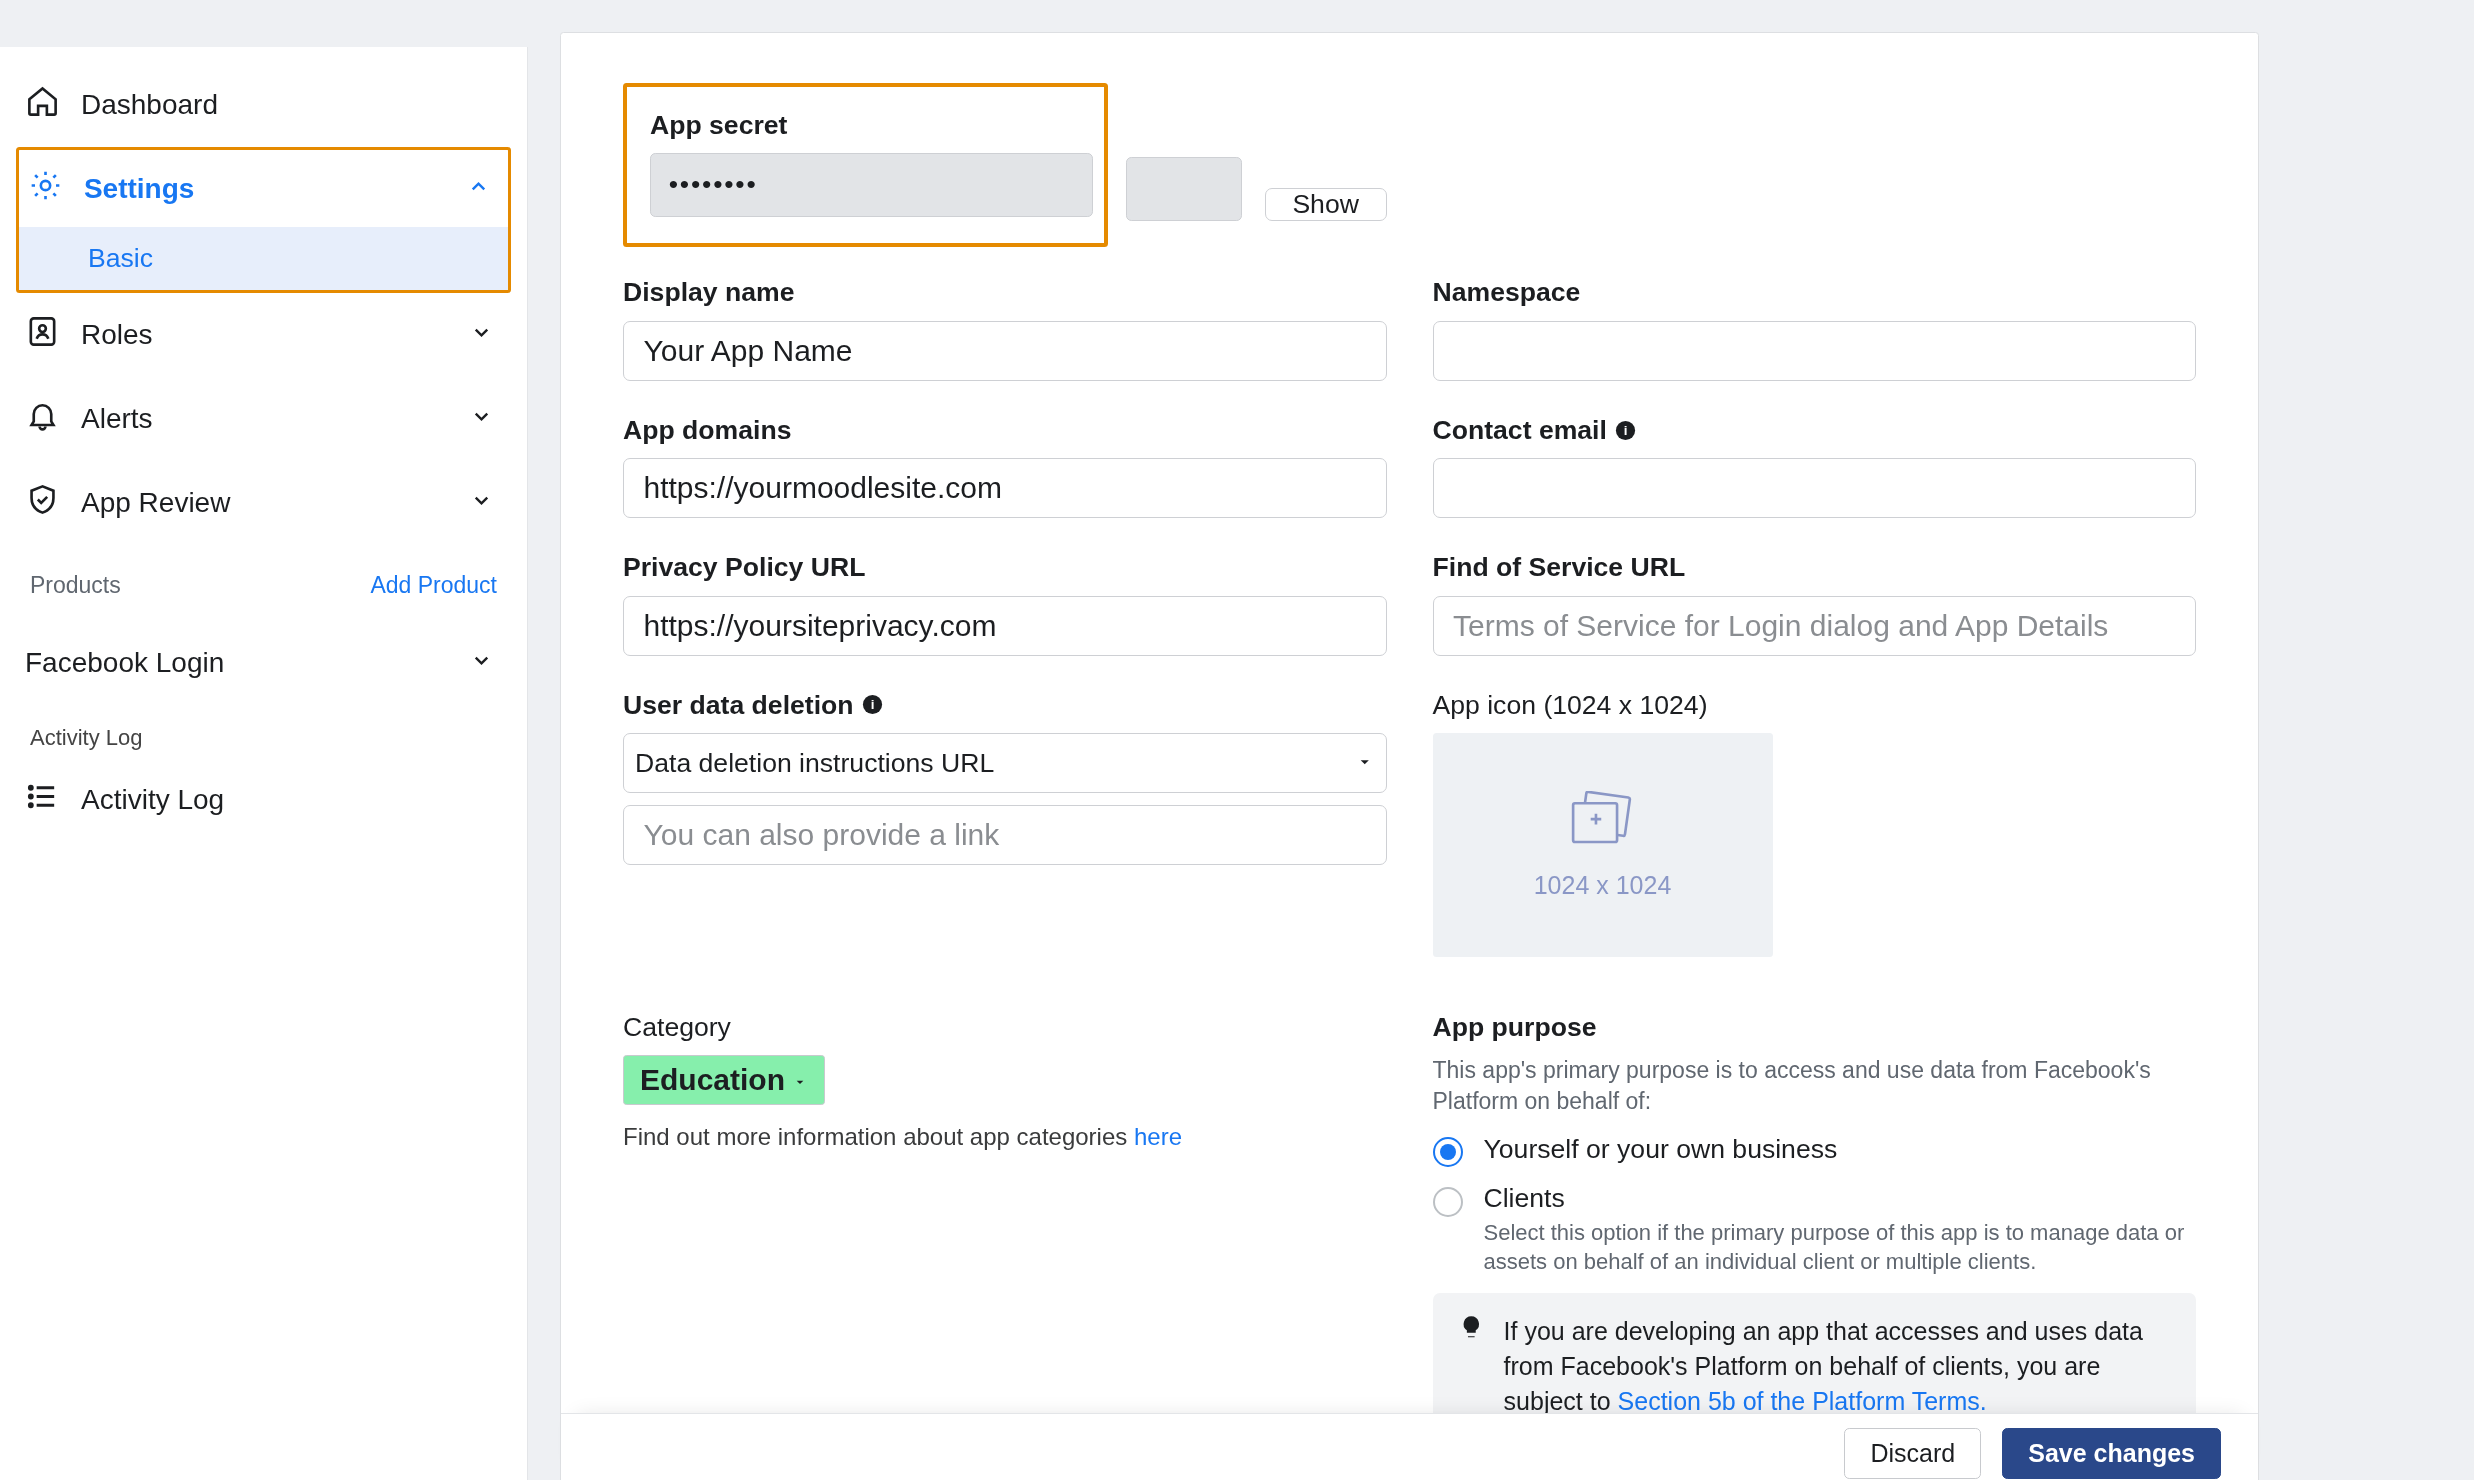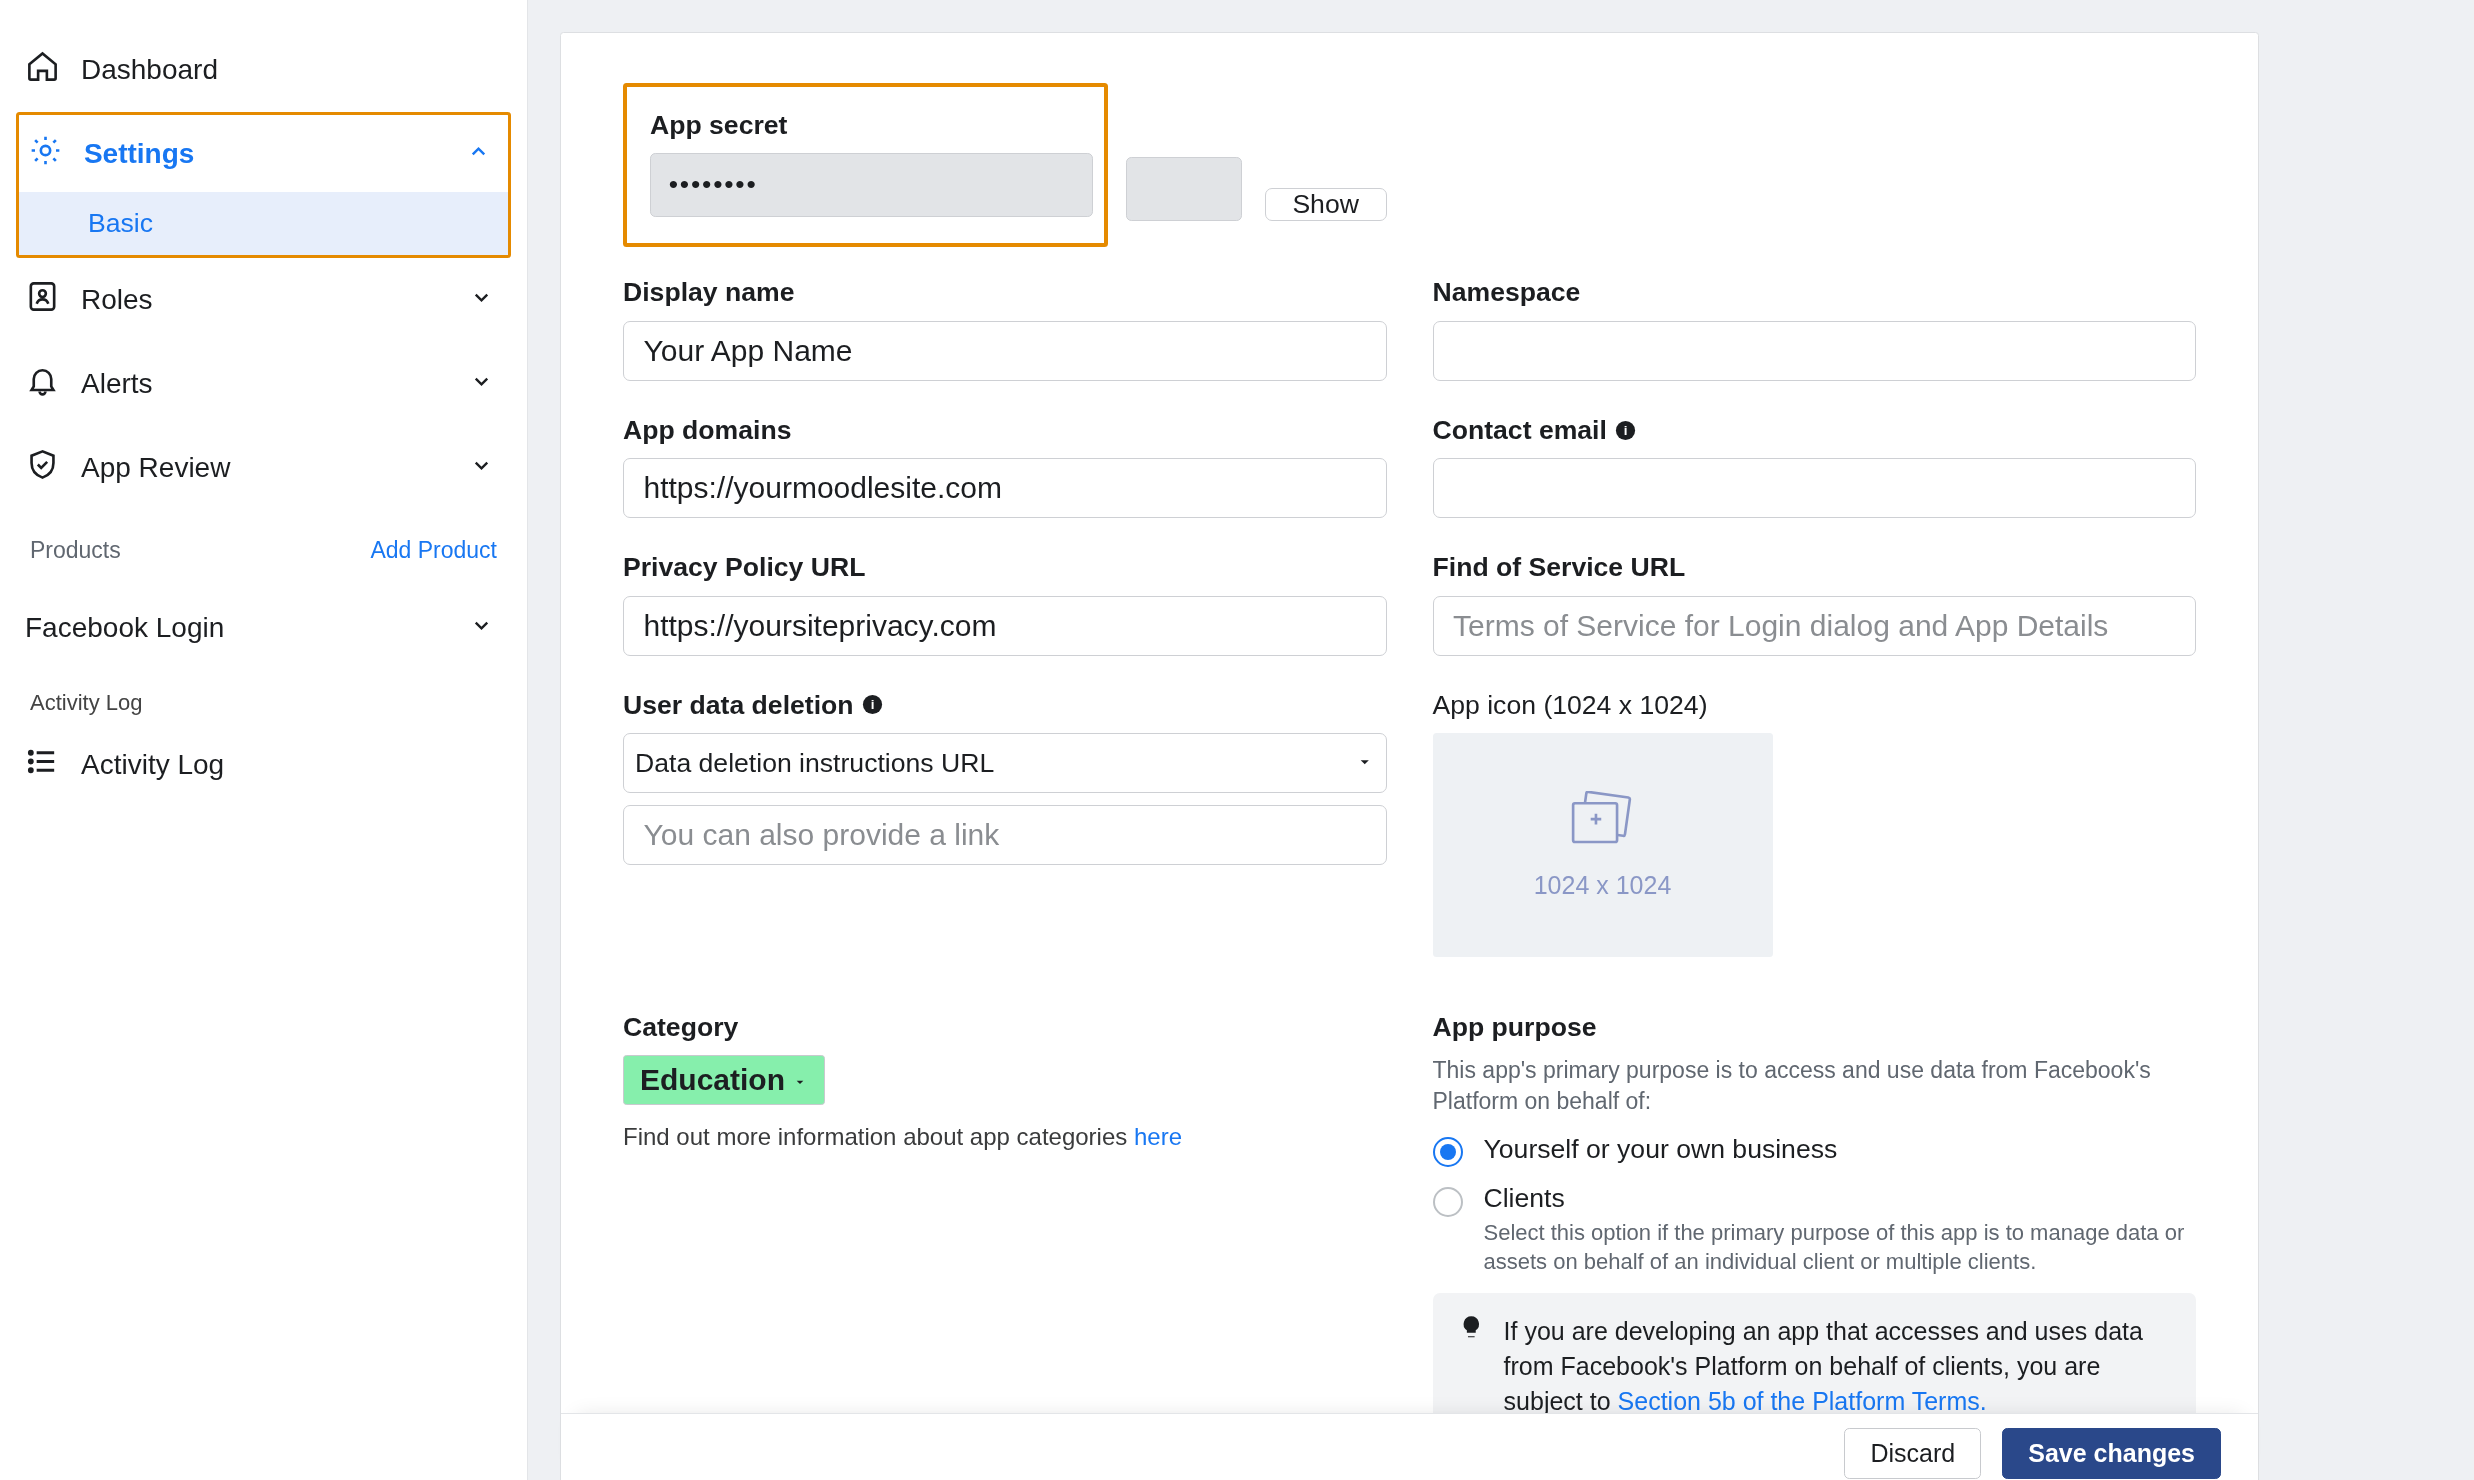--- a/index.html
+++ b/index.html
@@ -1,20 +1,20 @@
 <!DOCTYPE html>
 <html style="font-size:14px"><head>
 <meta charset="utf-8">
 <style>
   * { box-sizing: border-box; margin: 0; padding: 0; }
   html, body { width: 2475px; height: 1481px; font-family: -apple-system, BlinkMacSystemFont, "Segoe UI", Helvetica, Arial, sans-serif; background: #eef0f3; color: #1c1e21; }
   .app { display: flex; width: 100%; height: 100%; }
 
   
-  .sidebar { width: 528px; background: #fff; border-right: 1.8px solid #e3e5e8; display: flex; flex-direction: column; padding-top: 28px; }
+  .sidebar { width: 528px; background: #fff; border-right: 1.8px solid #e3e5e8; display: flex; flex-direction: column; padding-top: 16px; margin-top: 47px; }
   .side-item { display: flex; align-items: center; gap: 21px; padding: 21px 25px; cursor: pointer; font-size: 28px; color: #1c1e21; }
   .side-item .chev { margin-left: auto; margin-right: 8.9px; }
   .side-item.active { color: #1877f2; position: relative; }
   .side-item.active svg path { stroke: #1877f2; }
   .side-sub { padding: 17.7px 25px 17.7px 85px; font-size: 26.6px; color: #1c1e21; cursor: pointer; }
   .side-sub.selected { background: #e7eefb; color: #1877f2; font-weight: 500; }
 
   .highlight-group { border: 3.5px solid #E58A00; border-radius: 3.5px; margin: 0 16px; }
   .highlight-group .side-item { padding: 17.7px 8.9px; }
   .highlight-group .side-sub { padding: 16px 8.9px 16px 69px; }
@@ -305,21 +305,21 @@
                 <path d="M28 32h12M34 26v12"></path>
               </svg>
             </span>
             <span>1024 x 1024</span>
           </div>
         </div>
       </div>
 
       <div class="two-col" style="margin-top:21px;">
         <div>
-          <div class="label" style="font-weight:700">Category</div>
+          <div class="label" style="font-weight:400">Category</div>
           <div class="cat-select">
             <span style="font-weight:600">Education</span>
             <span><svg width="16" height="16" viewBox="0 0 24 24" fill="#1c1e21">
                   <path d="m7 10 5 5 5-5Z"></path>
                 </svg></span>
           </div>
           <div class="muted-small" style="margin-top:17.7px;">
             <span>Find out more information about app categories </span><a>here</a>
           </div>
         </div>

